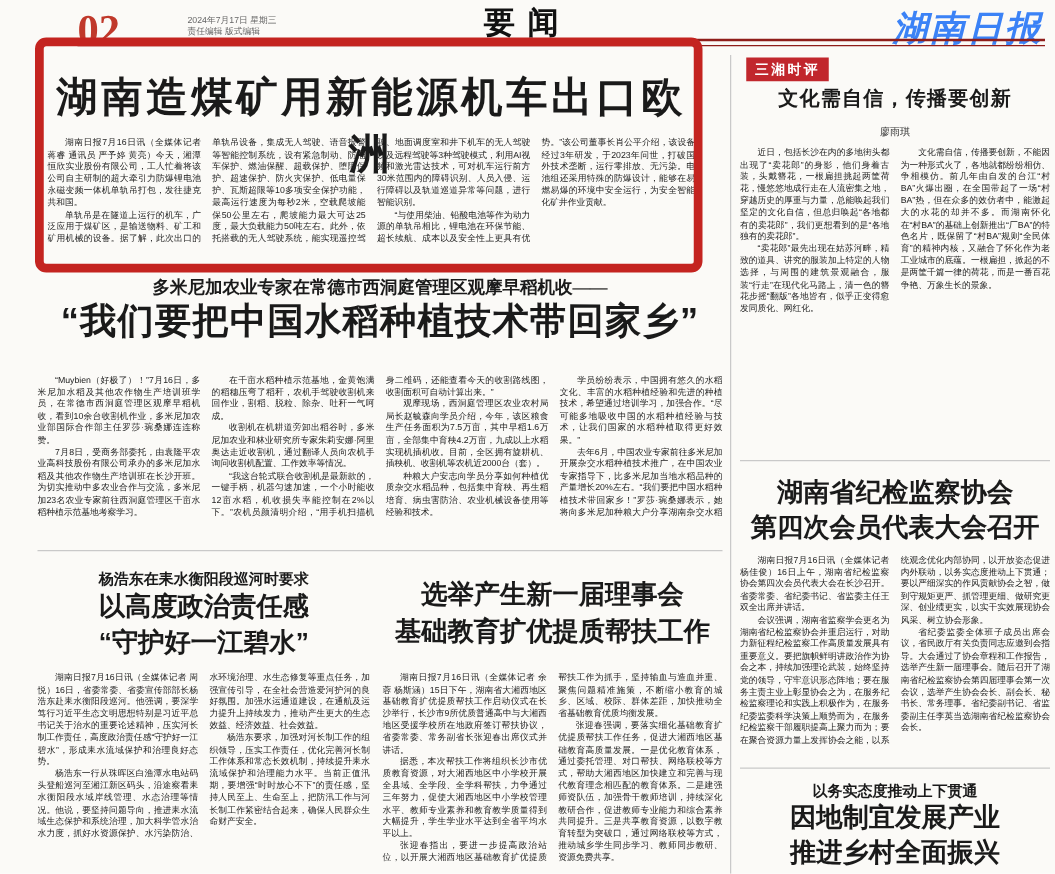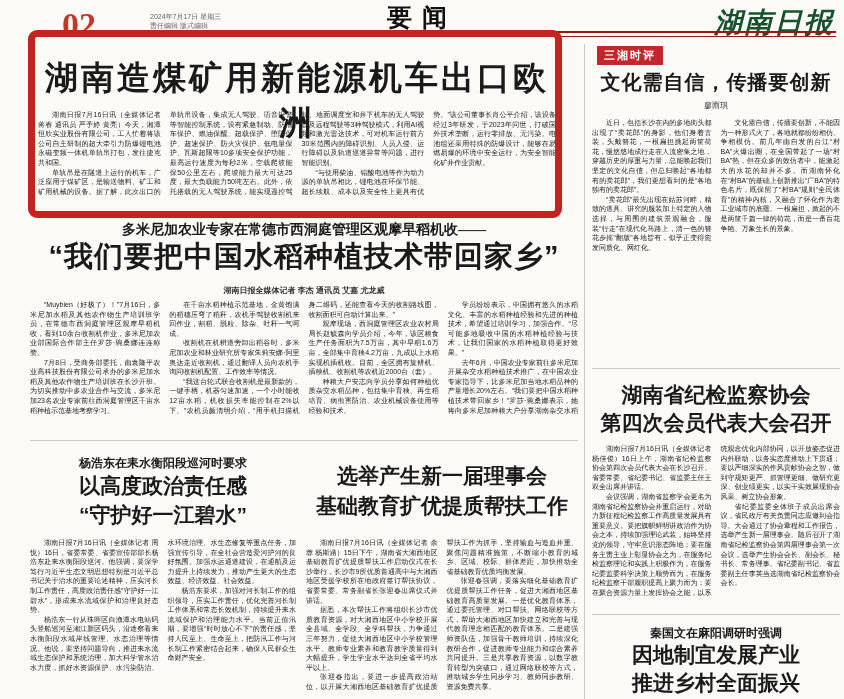--- a/index.html
+++ b/index.html
@@ -5,21 +5,21 @@
   html,body{margin:0;padding:0;}
   .page{position:relative;width:844px;height:699px;background:#fbfaf7;overflow:hidden;
         font-family:"Liberation Sans","DejaVu Sans",sans-serif;color:#1a1a1a;}
   .abs{position:absolute;}
   
   .pagenum{left:62px;top:6px;font-size:34px;font-weight:bold;color:#c0392b;font-family:"Liberation Serif",serif;}
   .dateline{left:150px;top:12px;font-size:7px;color:#666;line-height:9px;}
   .section-title{left:0;top:1px;width:844px;text-align:center;font-size:25px;font-weight:bold;
                  letter-spacing:10px;font-family:Liberation Sans, sans-serif;color:#111;}
   .masthead{right:10px;top:4px;font-size:28px;font-weight:bold;font-style:italic;
-            color:#14532d;font-family:"DejaVu Serif",serif;letter-spacing:2px;}
+            color:#3b82f6;font-family:"DejaVu Serif",serif;letter-spacing:2px;}
   .rule{background:#8f1d1a;}
   .rule1{left:62px;top:31px;width:774px;height:2px;}
   .rule2{left:62px;top:36px;width:774px;height:1px;}
   
   .hl-box{left:28px;top:30px;width:534px;height:188px;border:7px solid #c42420;border-radius:9px;
           box-sizing:border-box;z-index:10;background:transparent;pointer-events:none;}
   
   .h-main{left:38px;top:56px;width:518px;text-align:center;font-size:33px;font-weight:bold;letter-spacing:3px;}
   .kicker{font-family:"Liberation Serif",serif;font-weight:bold;text-align:center;}
   .rice-kicker{left:30px;top:221px;width:548px;font-size:14px;}
@@ -37,21 +37,21 @@
   .vrule{background:#c9c9c9;width:1px;}
   
   .river-kicker{left:30px;top:455px;width:266px;font-size:12px;}
   .h-river{left:30px;top:471px;width:266px;text-align:center;font-size:21px;font-weight:bold;line-height:29px;}
   .river-body{left:30px;top:538px;width:266px;height:156px;}
   .h-edu{left:306px;top:461px;width:272px;text-align:center;font-size:21px;font-weight:bold;line-height:30px;}
   .edu-body{left:306px;top:538px;width:272px;height:156px;}
   
   .tag{left:597px;top:46px;background:#c1272d;color:#fff;font-size:11px;font-weight:bold;
        padding:2px 7px;letter-spacing:2px;}
-  .h-comment{left:592px;top:69px;width:248px;text-align:center;font-size:20px;font-weight:bold;
+  .h-comment{left:592px;top:69px;width:248px;text-align:center;font-size:16px;font-weight:bold;
              font-family:"Liberation Serif",serif;letter-spacing:1px;}
   .author{left:592px;top:100px;width:248px;text-align:center;font-size:8px;color:#333;}
   .comment-body{left:592px;top:118px;width:248px;height:230px;}
   .h-jijian{left:592px;top:381px;width:248px;text-align:center;font-size:21px;font-weight:bold;line-height:28px;}
   .jijian-body{left:592px;top:444px;width:248px;height:162px;}
   .rural-kicker{left:592px;top:625px;width:248px;font-size:12px;}
   .h-rural{left:592px;top:641px;width:248px;text-align:center;font-size:21px;font-weight:bold;line-height:28px;}
 </style>
 </head>
 <body>
@@ -72,21 +72,20 @@
 
   <div class="abs h-main">湖南造煤矿用新能源机车出口欧洲</div>
   <div class="abs body cols4 hl-body">
     <p>湖南日报7月16日讯（全媒体记者 蒋睿 通讯员 严予婷 黄亮）今天，湘潭恒欣实业股份有限公司，工人忙着将该公司自主研制的超大牵引力防爆锂电池永磁变频一体机单轨吊打包，发往捷克共和国。</p>
     <p>单轨吊是在隧道上运行的机车，广泛应用于煤矿区，是输送物料、矿工和矿用机械的设备。据了解，此次出口的单轨吊设备，集成无人驾驶、语音报警等智能控制系统，设有紧急制动、防溜车保护、燃油保醒、超载保护、堕障保护、超速保护、防火灾保护、低电量保护、瓦斯超限等10多项安全保护功能，最高运行速度为每秒2米，空载爬坡能保50公里左右，爬坡能力最大可达25度，最大负载能力50吨左右。此外，依托搭载的无人驾驶系统，能实现遥控驾驶、地面调度室和井下机车的无人驾驶以及远程驾驶等3种驾驶模式，利用AI视频和激光雷达技术，可对机车运行前方30米范围内的障碍识别、人员入侵、运行障碍以及轨道巡道异常等问题，进行智能识别。</p>
     <p>“与使用柴油、铅酸电池等作为动力源的单轨吊相比，锂电池在环保节能、超长续航、成本以及安全性上更具有优势。”该公司董事长肖公平介绍，该设备经过3年研发，于2023年问世，打破国外技术垄断，运行零排放、无污染。电池组还采用特殊的防爆设计，能够在易燃易爆的环境中安全运行，为安全智能化矿井作业贡献。</p>
   </div>
 
   <div class="abs kicker rice-kicker">多米尼加农业专家在常德市西洞庭管理区观摩早稻机收——</div>
   <div class="abs h-rice">“我们要把中国水稻种植技术带回家乡”</div>
-  <div class="abs byline">湖南日报全媒体记者 李杰 通讯员 艾嘉 尤龙威</div>
   <div class="abs body cols4 rice-body">
     <p>“Muybien（好极了）！”7月16日，多米尼加水稻及其他农作物生产培训班学员，在常德市西洞庭管理区观摩早稻机收，看到10余台收割机作业，多米尼加农业部国际合作部主任罗莎·琬桑娜连连称赞。</p>
     <p>7月8日，受商务部委托，由袁隆平农业高科技股份有限公司承办的多米尼加水稻及其他农作物生产培训班在长沙开班。为切实推动中多农业合作与交流，多米尼加23名农业专家前往西洞庭管理区千亩水稻种植示范基地考察学习。</p>
     <p>在千亩水稻种植示范基地，金黄饱满的稻穗压弯了稻秆，农机手驾驶收割机来回作业，割稻、脱粒、除杂、吐秆一气呵成。</p>
     <p>收割机在机耕道旁卸出稻谷时，多米尼加农业和林业研究所专家朱莉安娜·阿里奥达走近收割机，通过翻译人员向农机手询问收割机配置、工作效率等情况。</p>
     <p>“我这台轮式联合收割机是最新款的，一键手柄，机器匀速加速，一个小时能收12亩水稻，机收损失率能控制在2%以下。”农机员颜清明介绍，“用手机扫描机身二维码，还能查看今天的收割路线图，收割面积可自动计算出来。”</p>
     <p>观摩现场，西洞庭管理区农业农村局局长赵毓森向学员介绍，今年，该区粮食生产任务面积为7.5万亩，其中早稻1.6万亩，全部集中育秧4.2万亩，九成以上水稻实现机插机收。目前，全区拥有旋耕机、插秧机、收割机等农机近2000台（套）。</p>
     <p>种粮大户安志向学员分享如何种植优质杂交水稻品种，包括集中育秧、再生稻培育、病虫害防治、农业机械设备使用等经验和技术。</p>
     <p>学员纷纷表示，中国拥有悠久的水稻文化、丰富的水稻种植经验和先进的种植技术，希望通过培训学习，加强合作。“尽可能多地吸收中国的水稻种植经验与技术，让我们国家的水稻种植取得更好效果。”</p>
     <p>去年6月，中国农业专家前往多米尼加开展杂交水稻种植技术推广，在中国农业专家指导下，比多米尼加当地水稻品种的产量增长20%左右。“我们要把中国水稻种植技术带回家乡！”罗莎·琬桑娜表示，她将向多米尼加种粮大户分享湖南杂交水稻种植经验和技术，进一步提高多米尼加的粮食生产水平。</p>
@@ -131,19 +130,19 @@
   <div class="abs h-jijian">
     <div>湖南省纪检监察协会</div>
     <div>第四次会员代表大会召开</div>
   </div>
   <div class="abs body cols2 jijian-body">
     <p>湖南日报7月16日讯（全媒体记者 杨佳俊）16日上午，湖南省纪检监察协会第四次会员代表大会在长沙召开。省委常委、省纪委书记、省监委主任王双全出席并讲话。</p>
     <p>会议强调，湖南省监察学会更名为湖南省纪检监察协会并重启运行，对助力新征程纪检监察工作高质量发展具有重要意义。要把旗帜鲜明讲政治作为协会之本，持续加强理论武装，始终坚持党的领导，守牢意识形态阵地；要在服务主责主业上彰显协会之为，在服务纪检监察理论和实践上积极作为，在服务纪委监委科学决策上顺势而为，在服务纪检监察干部履职提高上聚力而为；要在聚合资源力量上发挥协会之能，以系统观念优化内部协同，以开放姿态促进内外联动，以务实态度推动上下贯通；要以严细深实的作风贡献协会之智，做到守规矩更严、抓管理更细、做研究更深、创业绩更实，以实干实效展现协会风采、树立协会形象。</p>
     <p>省纪委监委全体班子成员出席会议，省民政厅有关负责同志应邀到会指导。大会通过了协会章程和工作报告，选举产生新一届理事会。随后召开了湖南省纪检监察协会第四届理事会第一次会议，选举产生协会会长、副会长、秘书长、常务理事。省纪委副书记、省监委副主任李英当选湖南省纪检监察协会会长。</p>
   </div>
 
-  <div class="abs kicker rural-kicker">秦国文在麻阳调研时强调</div>
+  <div class="abs kicker rural-kicker">以务实态度推动上下贯通</div>
   <div class="abs h-rural">
     <div>因地制宜发展产业</div>
     <div>推进乡村全面振兴</div>
   </div>
 
 </div>
 
 </body></html>

